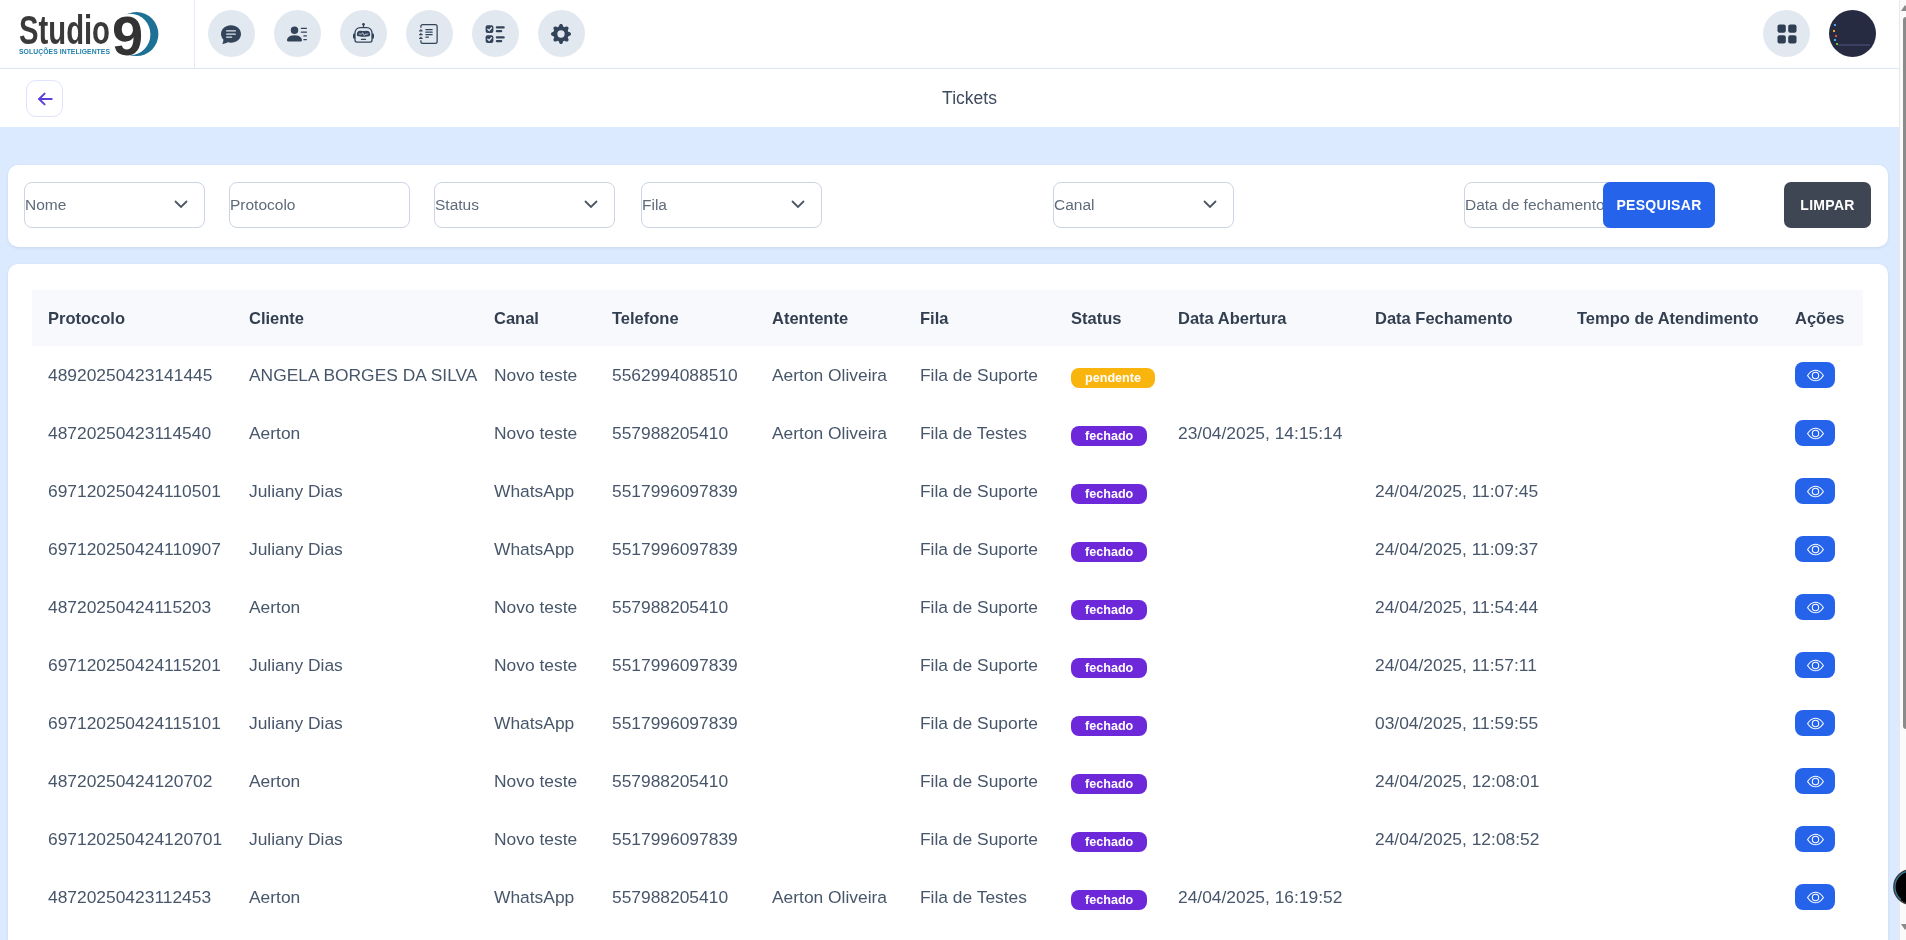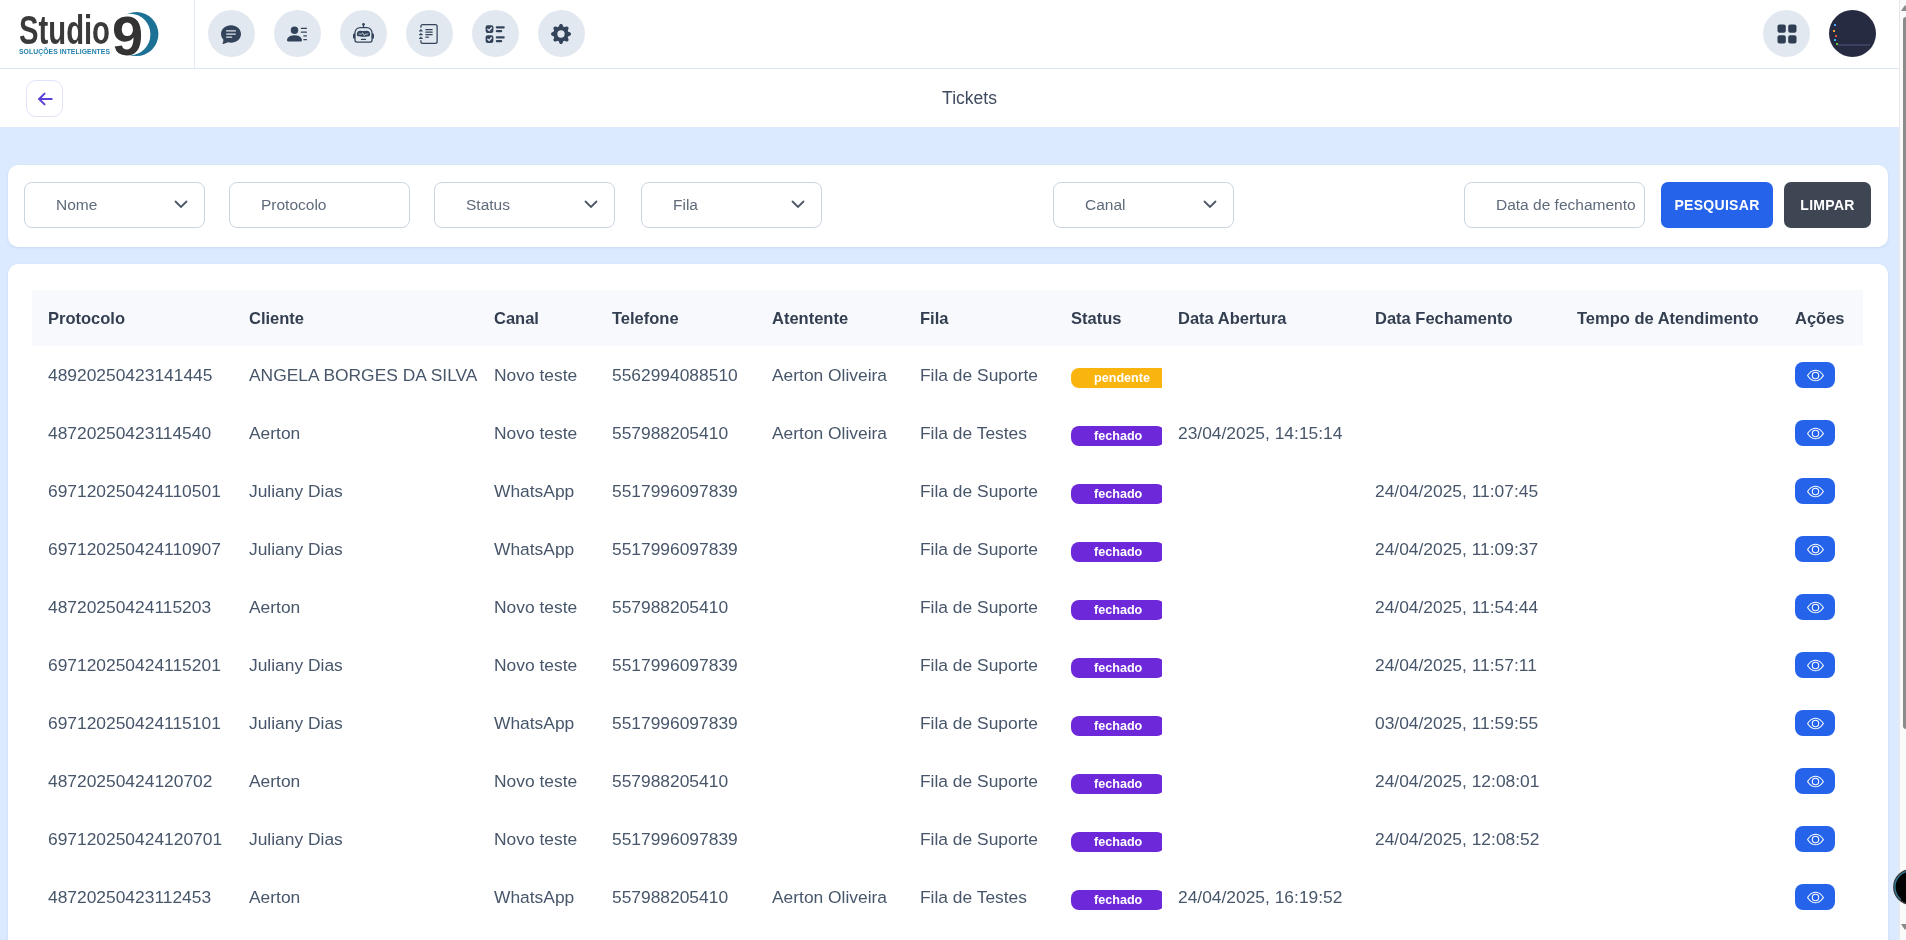--- a/index.html
+++ b/index.html
@@ -25,36 +25,36 @@
     font-size:17.5px; font-weight:400; color:#3f4b5e; }
 
   
   .bluearea { position:absolute; left:0; top:127px; width:1899px; height:813px; background:#dbeafe; }
 
   
   .filtercard { position:absolute; left:8px; top:38px; width:1880px; height:82px;
     background:#fff; border-radius:10px; box-shadow:0 1px 3px rgba(30,60,120,.10); }
   .finput { position:absolute; top:17px; height:46px; width:181px; background:#fff;
     border:1px solid #cbd5e1; border-radius:8px; display:flex; align-items:center;
-    padding-left:31px; font-size:15.5px; color:#5f6b7a; }
+    padding-left:0; font-size:15.5px; color:#5f6b7a; }
   .finput .chev { position:absolute; right:16px; top:17px; }
   .fbtn { position:absolute; top:17px; height:46px; border-radius:7px; color:#fff;
     font-size:14px; font-weight:bold; display:flex; align-items:center; justify-content:center;
     letter-spacing:.3px; }
 
   
   .tablecard { position:absolute; left:8px; top:137px; width:1880px; height:676px;
     background:#fff; border-radius:10px 10px 0 0; box-shadow:0 1px 3px rgba(30,60,120,.10); }
   table.tkt { table-layout:fixed; border-collapse:collapse; width:1831px;
     margin:26px 0 0 24px; }
   table.tkt th { height:56px; background:#f7f9fc; text-align:left; padding:0 0 0 16px;
     font-size:16.5px; font-weight:bold; color:#333f50; vertical-align:middle; white-space:nowrap; }
   table.tkt td { height:58px; padding:0 0 0 16px; font-size:17.4px; color:#47566a;
     vertical-align:middle; white-space:nowrap; overflow:hidden; }
-  .badge { display:inline-block; height:20px; line-height:20px; padding:0 23px; position:relative; top:1.5px;
+  .badge { display:inline-block; height:20px; line-height:20px; padding:0 14px; position:relative; top:1.5px;
     border-radius:8px; font-size:12.6px; font-weight:bold; color:#fff; }
   .badge.pend { background:#f9b40e; }
   .badge.fech { background:#6d28d9; }
   .eyebtn { width:40px; height:26px; background:#2563eb; border-radius:8px;
     display:flex; align-items:center; justify-content:center; }
 
   
   .sbar { position:absolute; left:1899px; top:0; width:7px; height:940px; background:#fafafa;
     border-left:1px solid #e8e8e8; }
   .sthumb { position:absolute; left:3px; top:17px; width:4px; height:712px;
@@ -166,21 +166,21 @@
       <svg class="chev" width="14" height="9" viewBox="0 0 14 9" fill="none" stroke="#4b5563" stroke-width="1.8" stroke-linecap="round">
           <polyline points="1.5 1.5 7 7 12.5 1.5"></polyline>
         </svg>
     </div>
     <div class="finput" style="left:1045px;">Canal
       <svg class="chev" width="14" height="9" viewBox="0 0 14 9" fill="none" stroke="#4b5563" stroke-width="1.8" stroke-linecap="round">
           <polyline points="1.5 1.5 7 7 12.5 1.5"></polyline>
         </svg>
     </div>
     <div class="finput" style="left:1456px;">Data de fechamento</div>
-    <div class="fbtn" style="left:1653px; width:112px; background:#2563eb;">PESQUISAR</div>
+    <div class="fbtn" style="left:1595px; width:112px; background:#2563eb;">PESQUISAR</div>
     <div class="fbtn" style="left:1776px; width:87px; background:#3e4653;text-align:right;">LIMPAR</div>
   </div>
 
   <div class="tablecard">
     <table class="tkt">
       <colgroup>
         <col style="width:201px">
           <col style="width:245px">
           <col style="width:118px">
         <col style="width:160px">

